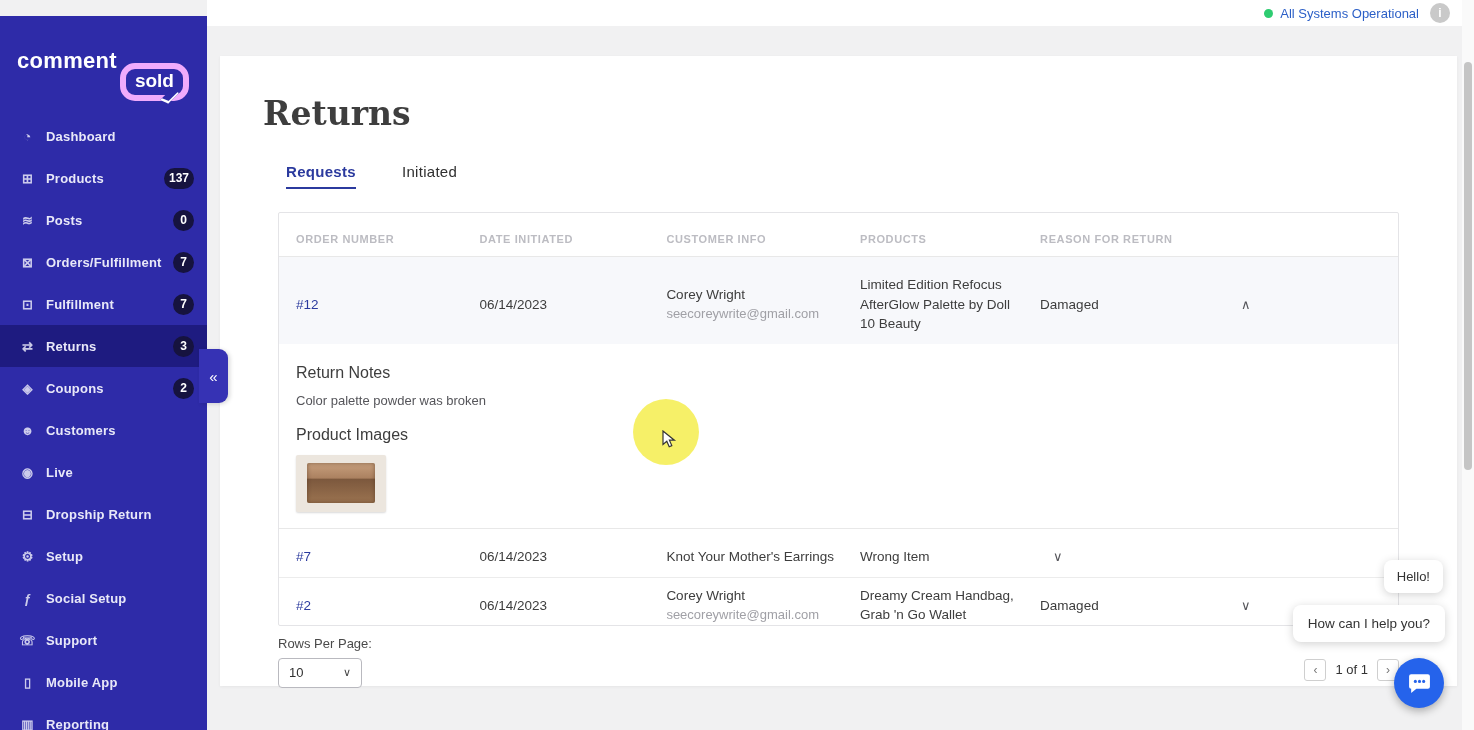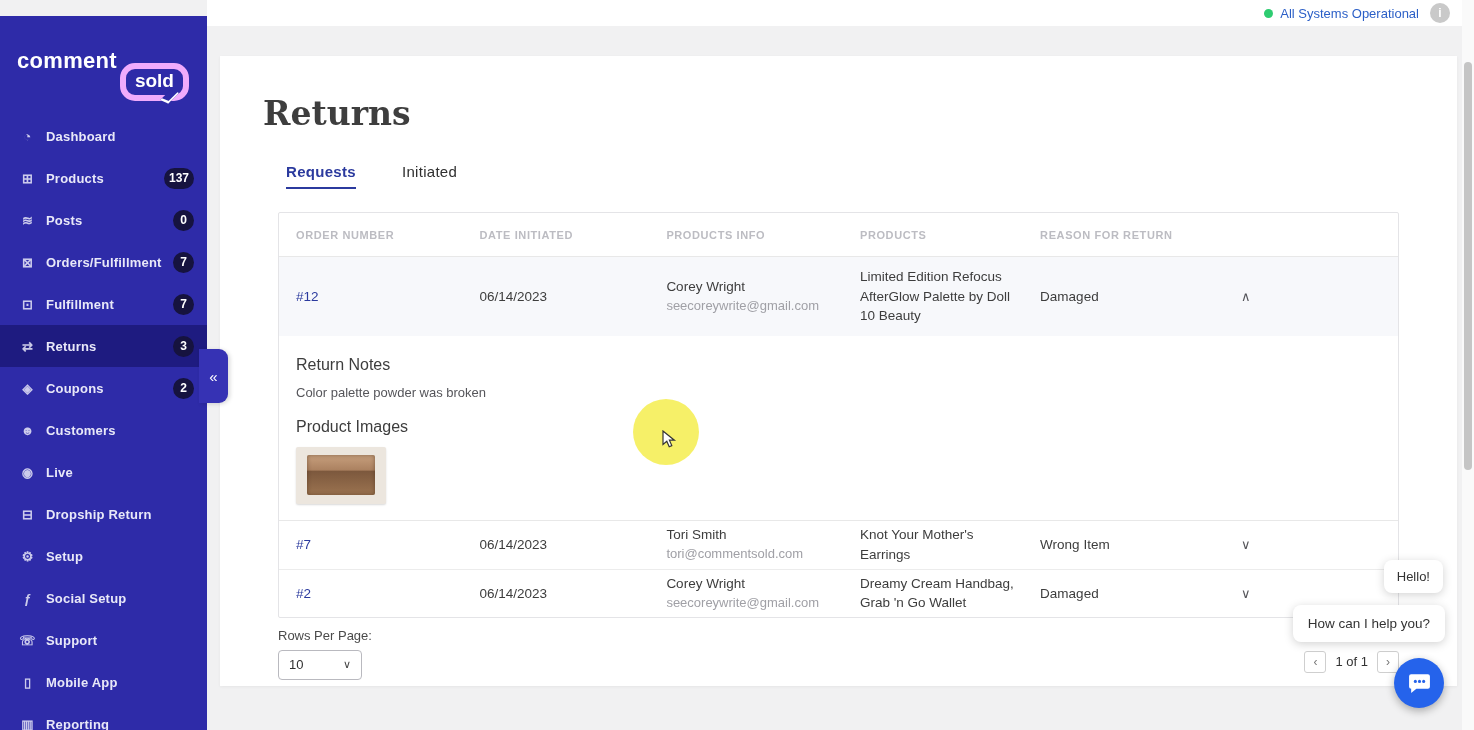--- a/index.html
+++ b/index.html
@@ -36,21 +36,21 @@
   .main{position:absolute;left:207px;top:38px;right:0;bottom:0;background:#f1f1f2;}
   .panel{position:absolute;left:13px;top:18px;width:1237px;height:630px;background:#fff;box-shadow:0 1px 3px rgba(0,0,0,.05);}
   .page-title{margin:38px 0 0 43px;font-family:"DejaVu Serif",serif;font-size:33px;font-weight:700;color:#3e3e3e;}
   .tabs{display:flex;gap:46px;margin:30px 0 0 66px;}
   .tab{font-size:15px;letter-spacing:.3px;color:#2f2f2f;padding-bottom:7px;cursor:pointer;}
   .tab.active{color:var(--accent-blue);font-weight:700;border-bottom:2px solid var(--accent-blue);}
 
   
   .table-card{margin:23px 58px 0 58px;border:1px solid #e4e4e7;border-radius:2px;background:#fff;}
   .grid-row{display:grid;grid-template-columns:16.4% 16.7% 17.3% 16.1% 16.8% 16.7%;align-items:center;}
-  .grid-row>div{padding-left:17px;}
+  .grid-row>div{padding-left:17px;margin-top:8px;}
   .thead{height:44px;border-bottom:1px solid #e8e8e8;color:#bcbcc2;font-size:11px;font-weight:700;letter-spacing:.6px;}
   .trow{font-size:13.5px;color:#3d3d3d;cursor:pointer;}
   .trow.r1{background:#f7f8fb;padding:10px 0;}
   .trow.r2,.trow.r3{height:48px;}
   .trow.r3{border-top:1px solid #ececec;}
   .order-link{color:var(--accent-blue);}
   .cust-name{line-height:1.45;}
   .cust-email{color:#a0a0a6;font-size:13px;line-height:1.45;}
   .products-cell{line-height:1.45;padding-right:8px;}
   .row-chevron{color:#55555a;font-size:13px;padding-left:30px !important;}
@@ -174,21 +174,21 @@
 
     <div class="tabs">
       <div class="tab active">Requests</div>
       <div class="tab">Initiated</div>
     </div>
 
     <div class="table-card">
       <div class="grid-row thead">
         <div>ORDER NUMBER</div>
         <div>DATE INITIATED</div>
-        <div>PRODUCTS INFO</div>
+        <div>CUSTOMER INFO</div>
         <div>PRODUCTS</div>
         <div>REASON FOR RETURN</div>
         <div></div>
       </div>
 
       <div class="grid-row trow r1">
         <div><span class="order-link">#12</span></div>
         <div>06/14/2023</div>
         <div>
           <div class="cust-name">Corey Wright</div>
@@ -204,24 +204,20 @@
         <div class="details-note">Color palette powder was broken</div>
         <div class="details-title">Product Images</div>
         <div class="product-thumb">
           <div class="thumb-box"></div>
         </div>
       </div>
 
       <div class="grid-row trow r2">
         <div><span class="order-link">#7</span></div>
         <div>06/14/2023</div>
-        <div>
-          <div class="cust-name">Tori Smith</div>
-          <div class="cust-email">tori@commentsold.com</div>
-        </div>
         <div class="products-cell">Knot Your Mother's Earrings</div>
         <div>Wrong Item</div>
         <div class="row-chevron"><span>∨</span></div>
       </div>
 
       <div class="grid-row trow r3">
         <div><span class="order-link">#2</span></div>
         <div>06/14/2023</div>
         <div>
           <div class="cust-name">Corey Wright</div>

